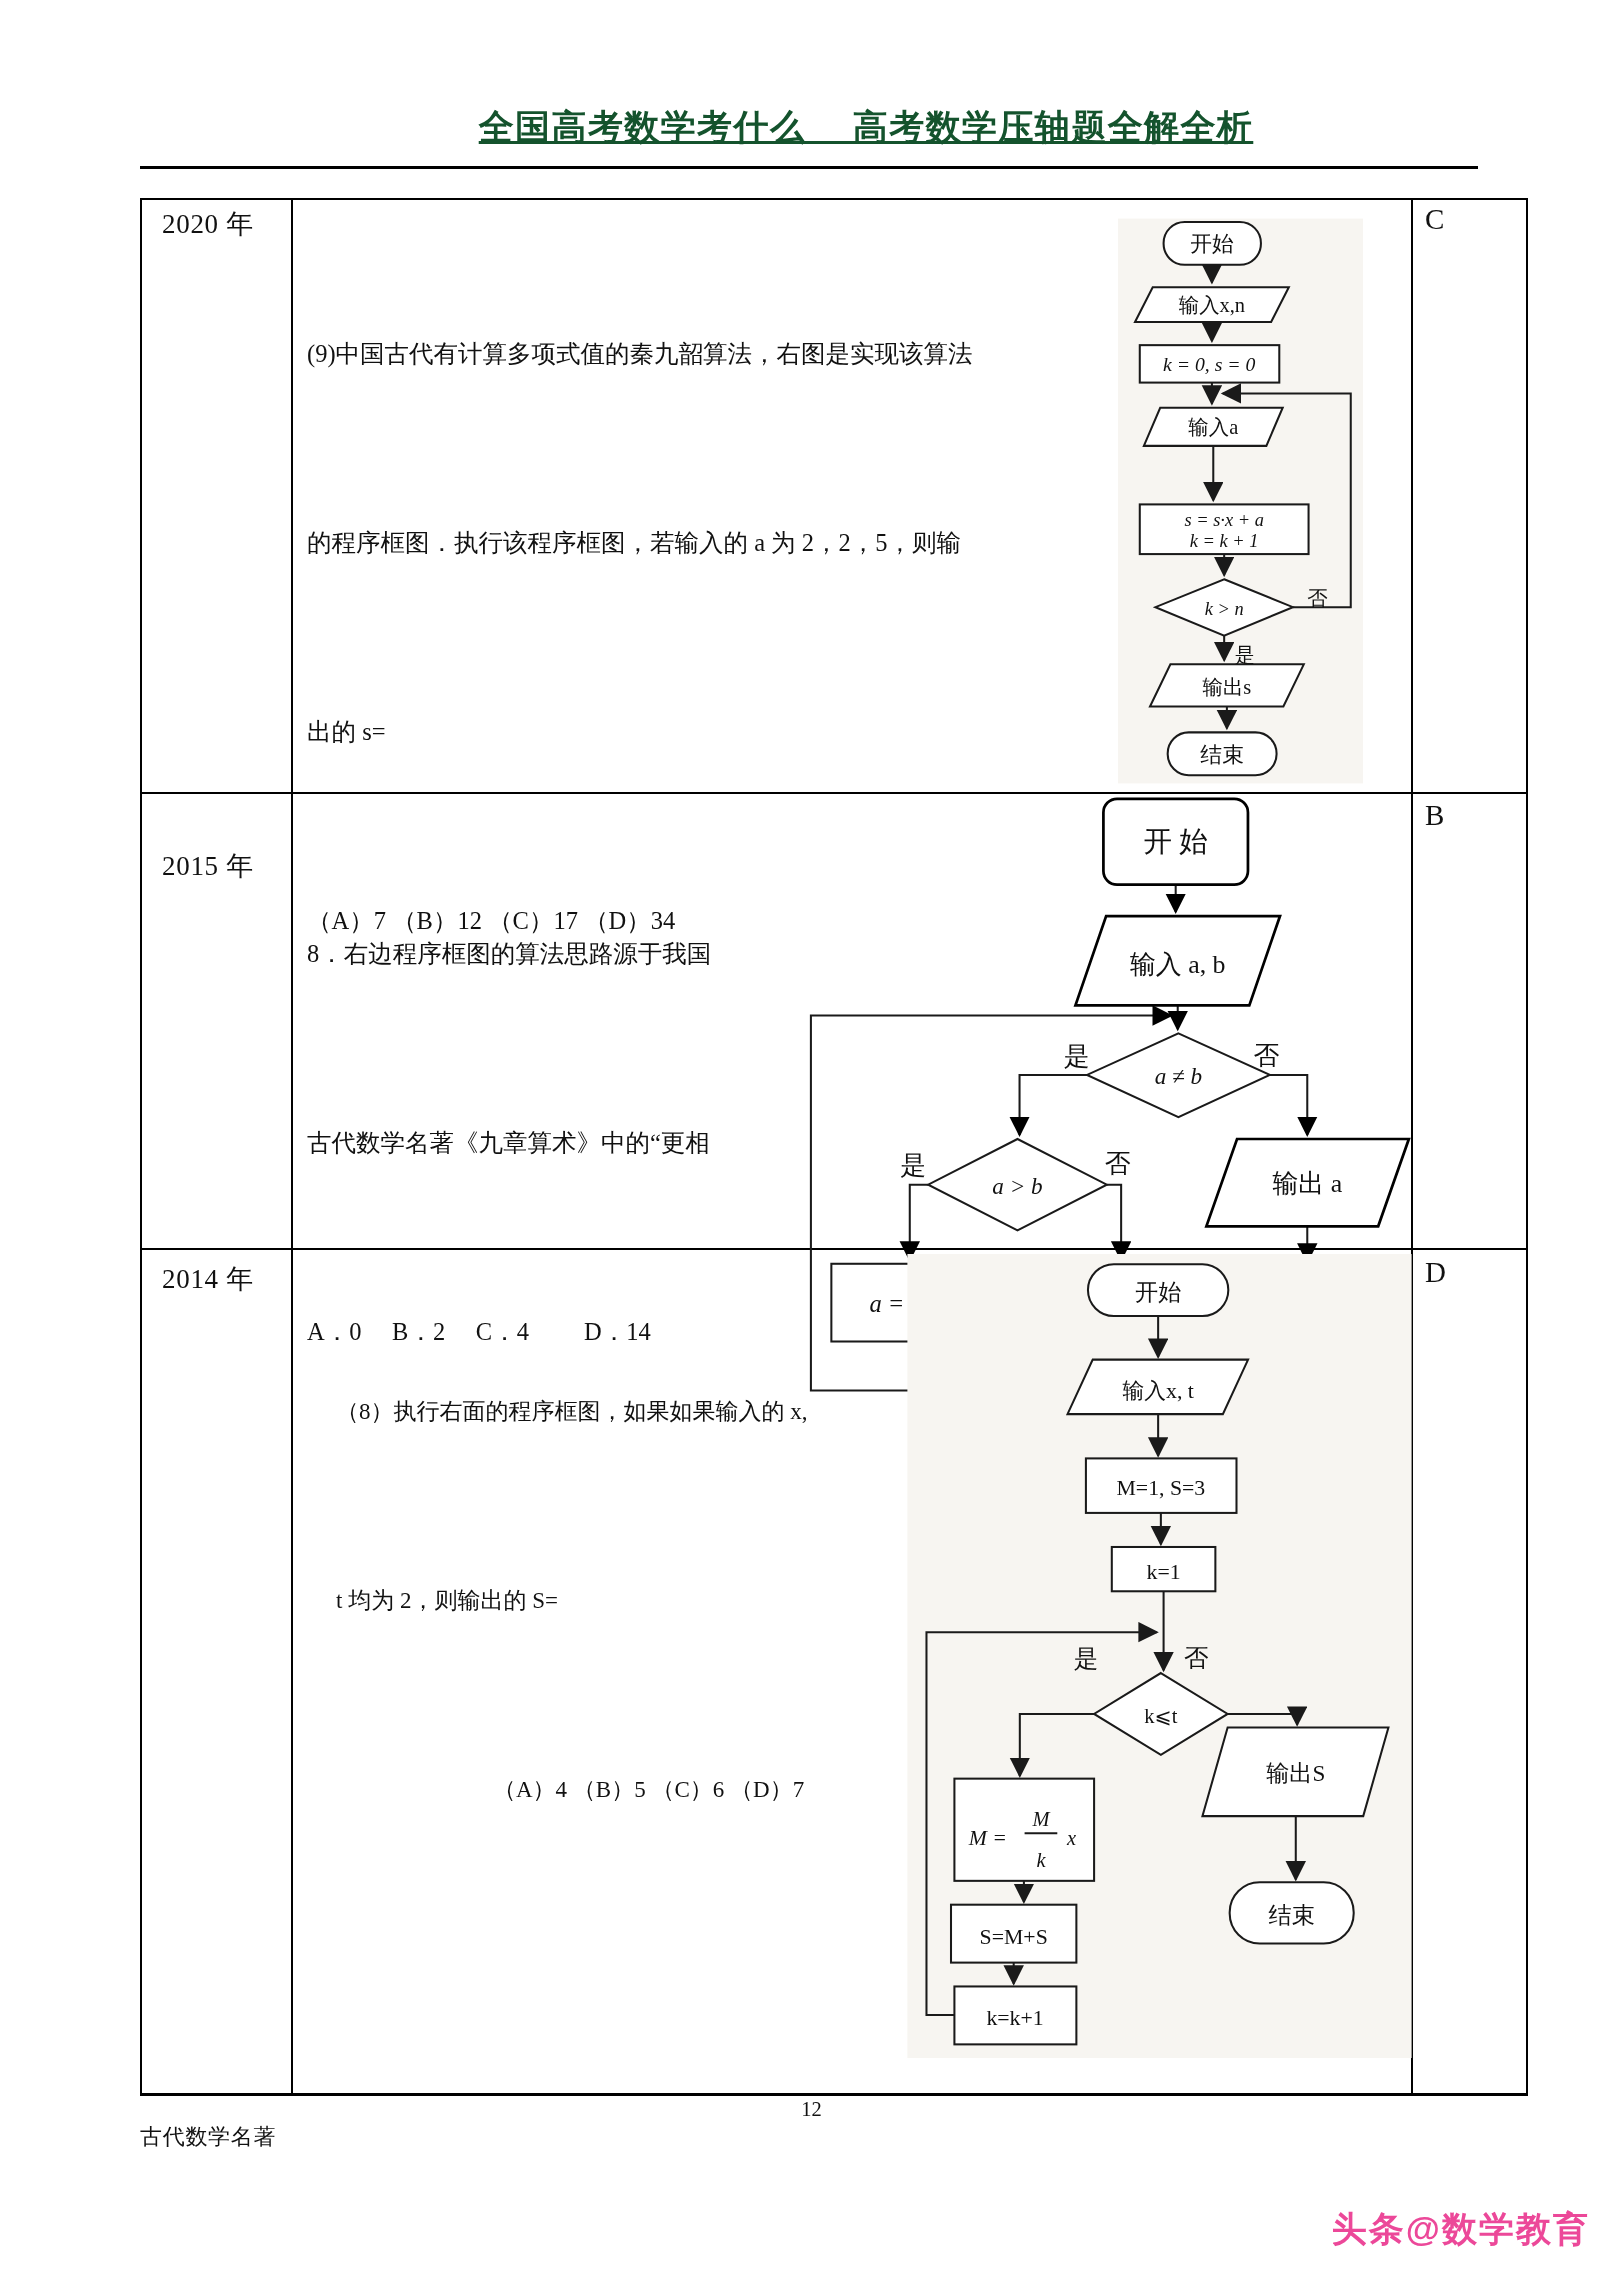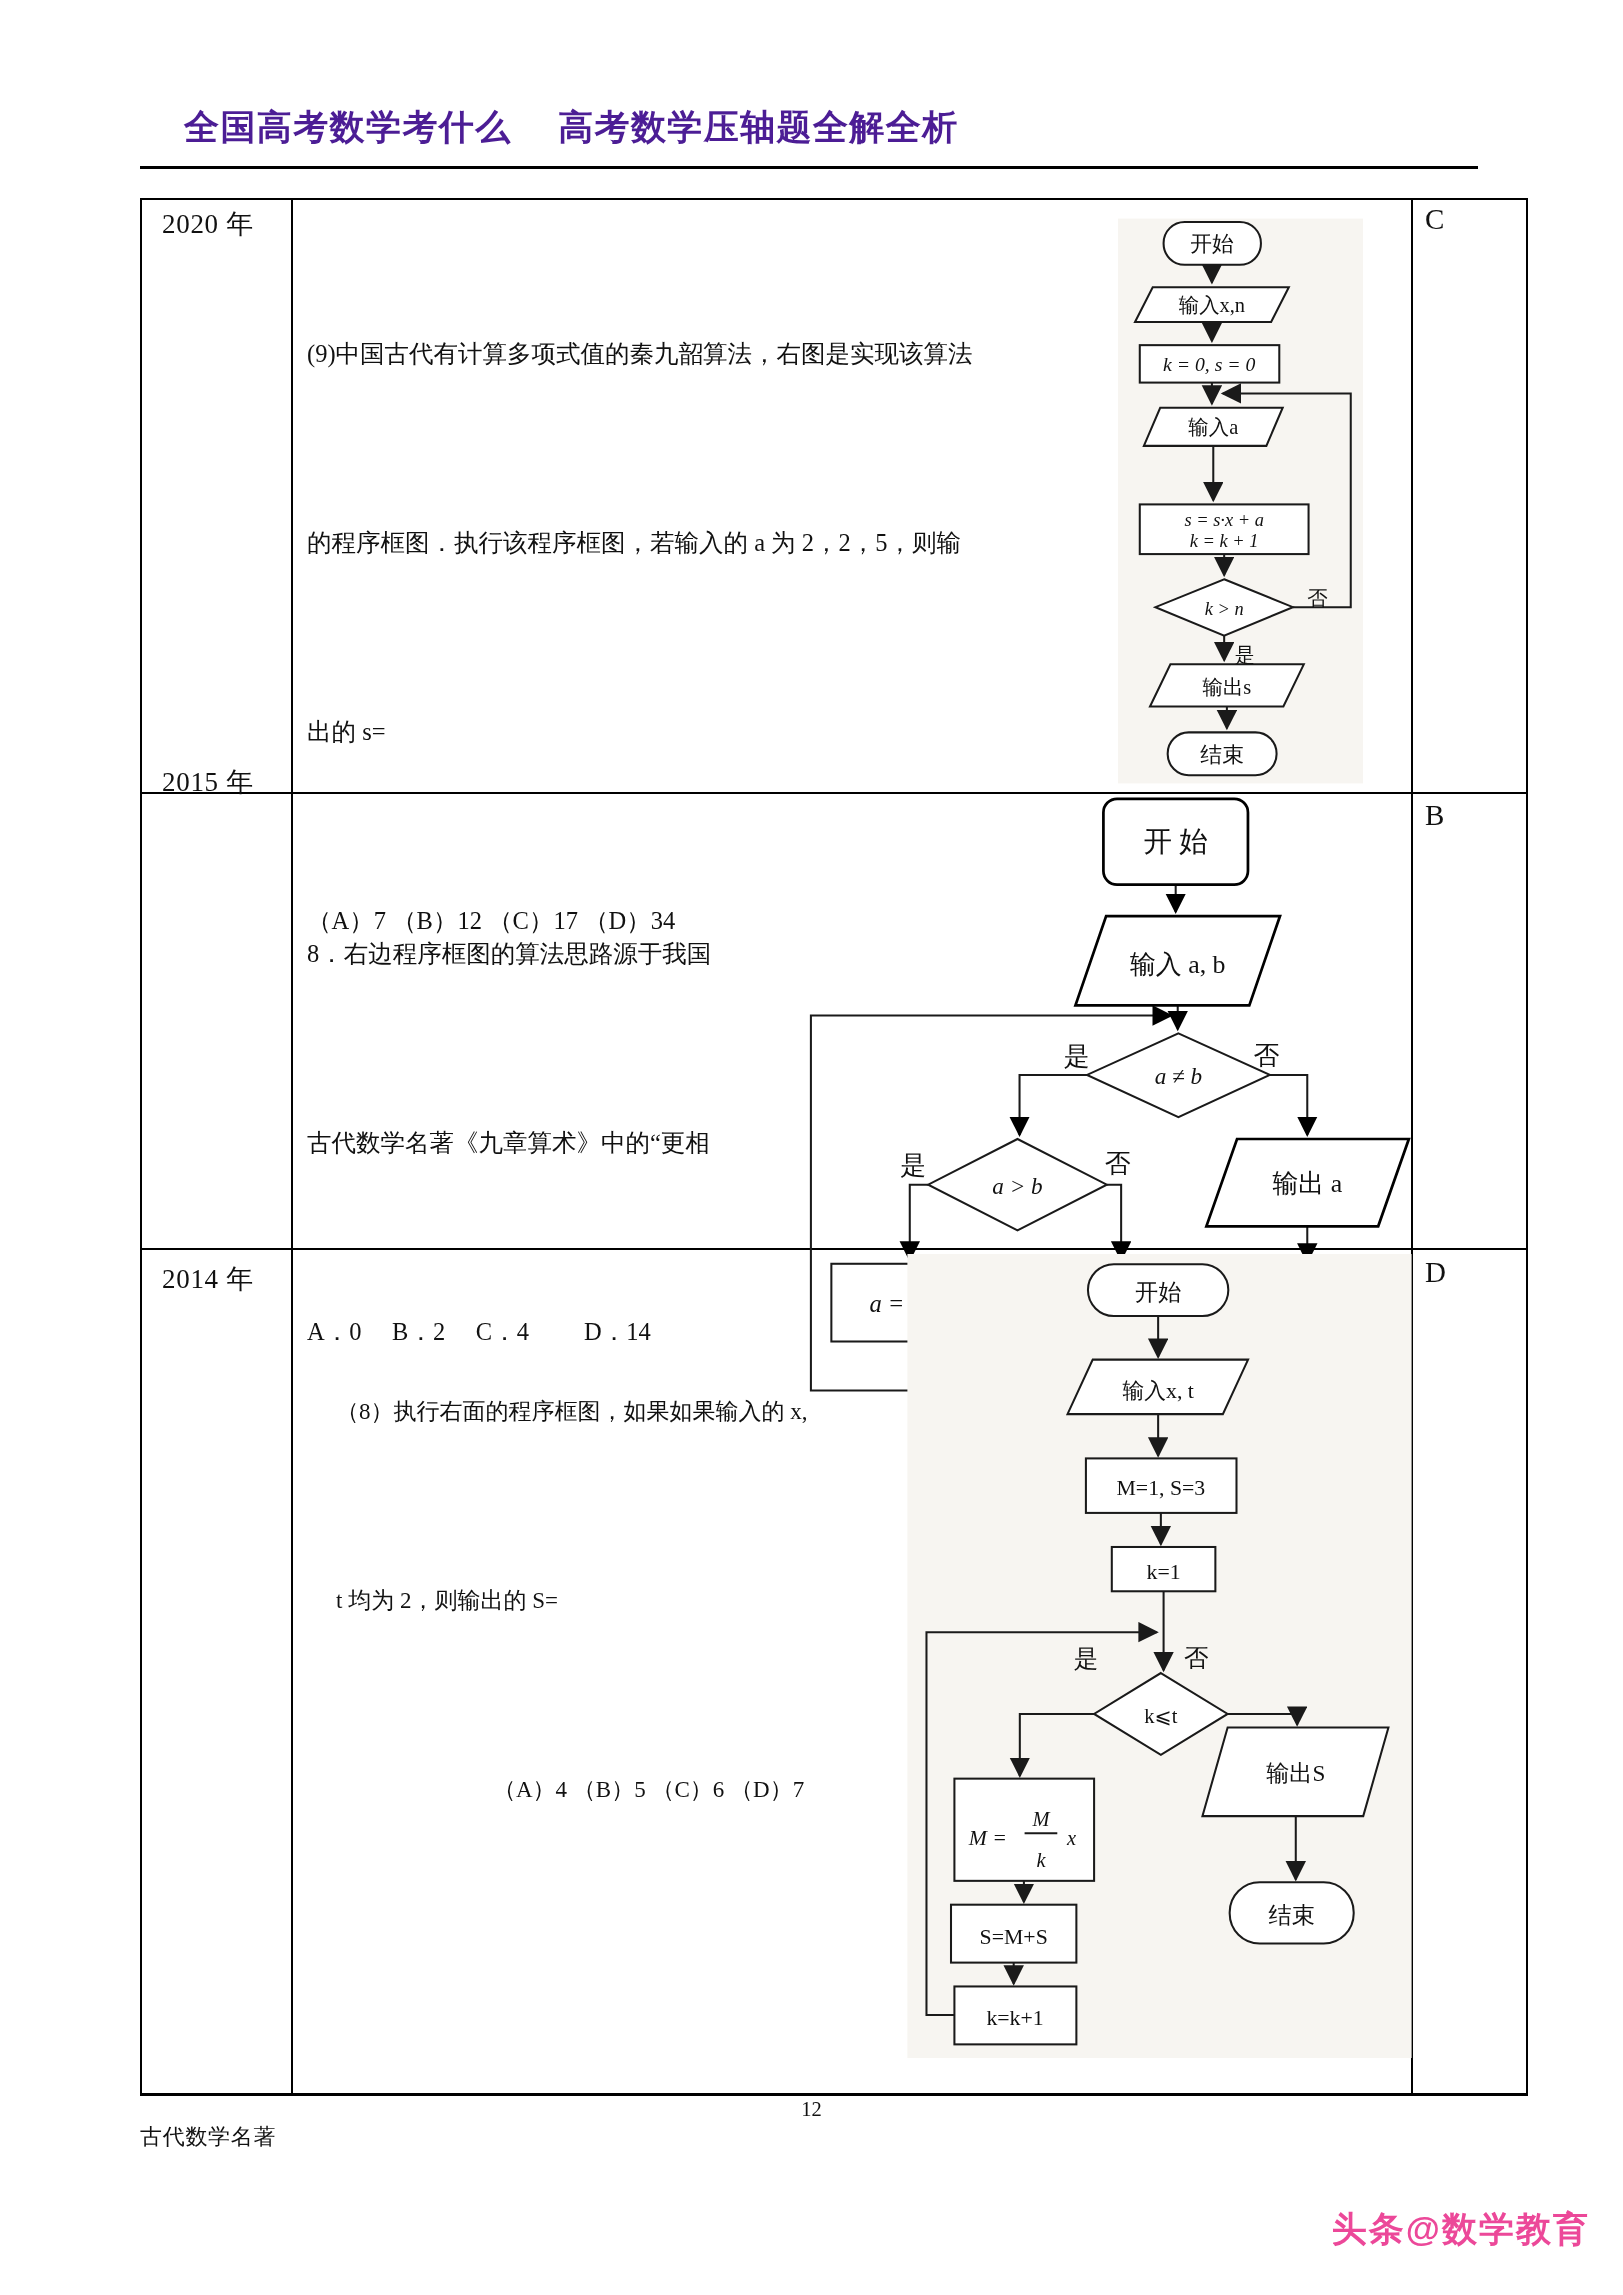--- a/index.html
+++ b/index.html
@@ -1,21 +1,21 @@
 <!DOCTYPE html>
 <html style="font-size:11px"><head>
 <meta charset="utf-8">
 <style>
   html,body{margin:0;padding:0;background:#ffffff;}
   .page{position:relative;width:1623px;height:2295px;background:#ffffff;overflow:hidden;
         font-family:"Liberation Serif", serif;color:#111;}
   .abs{position:absolute;}
-  .title{left:184px;top:104px;width:1364px;text-align:left;
-         font-size:35px;font-weight:bold;color:#4c1d95;letter-spacing:1.4px;
-         font-family:"Liberation Serif", serif;white-space:pre;}
+  .title{left:184px;top:104px;width:1364px;text-align:center;
+         font-size:35px;font-weight:bold;color:#14532d;letter-spacing:1.4px;
+         font-family:"Liberation Serif", serif;white-space:pre;text-decoration:underline;}
   .rule{left:140px;top:166px;width:1338px;height:3.4px;background:#000;}
   .tframe{left:140px;top:198px;width:1384px;height:1893px;
           border:2px solid #000;border-bottom-width:3.4px;}
   .vline,.hline{position:absolute;background:#000;}
   .vline{width:2px;top:0;bottom:0;}
   .hline{height:2px;left:0;right:0;}
   .year{font-size:27px;letter-spacing:0.7px;}
   .answer{font-size:29px;}
   .qblock{font-size:24.5px;line-height:63px;white-space:pre-wrap;}
   .qblock.small{font-size:23px;line-height:63px;}
@@ -42,21 +42,21 @@
   <div class="abs rule"></div>
 
   <div class="abs tframe">
     <div class="vline" style="left:149px;"></div>
     <div class="vline" style="left:1269px;"></div>
     <div class="hline" style="top:592px;"></div>
     <div class="hline" style="top:1048px;"></div>
   </div>
 
   <div class="abs year" style="left:162px;top:206px;">2020 年</div>
-  <div class="abs year" style="left:162px;top:764px;">2015 年</div>
+  <div class="abs year" style="left:162px;top:848px;">2015 年</div>
   <div class="abs year" style="left:162px;top:1261px;">2014 年</div>
 
   <div class="abs answer" style="left:1425px;top:203px;">C</div>
   <div class="abs answer" style="left:1425px;top:799px;">B</div>
   <div class="abs answer" style="left:1425px;top:1256px;">D</div>
 
   <div class="abs qblock" style="left:307px;top:196px;width:825px;">
     <div class="qline">(9)中国古代有计算多项式值的秦九韶算法，右图是实现该算法</div>
     <div class="qline">的程序框图．执行该程序框图，若输入的 a 为 2，2，5，则输</div>
     <div class="qline">出的 s=</div>

